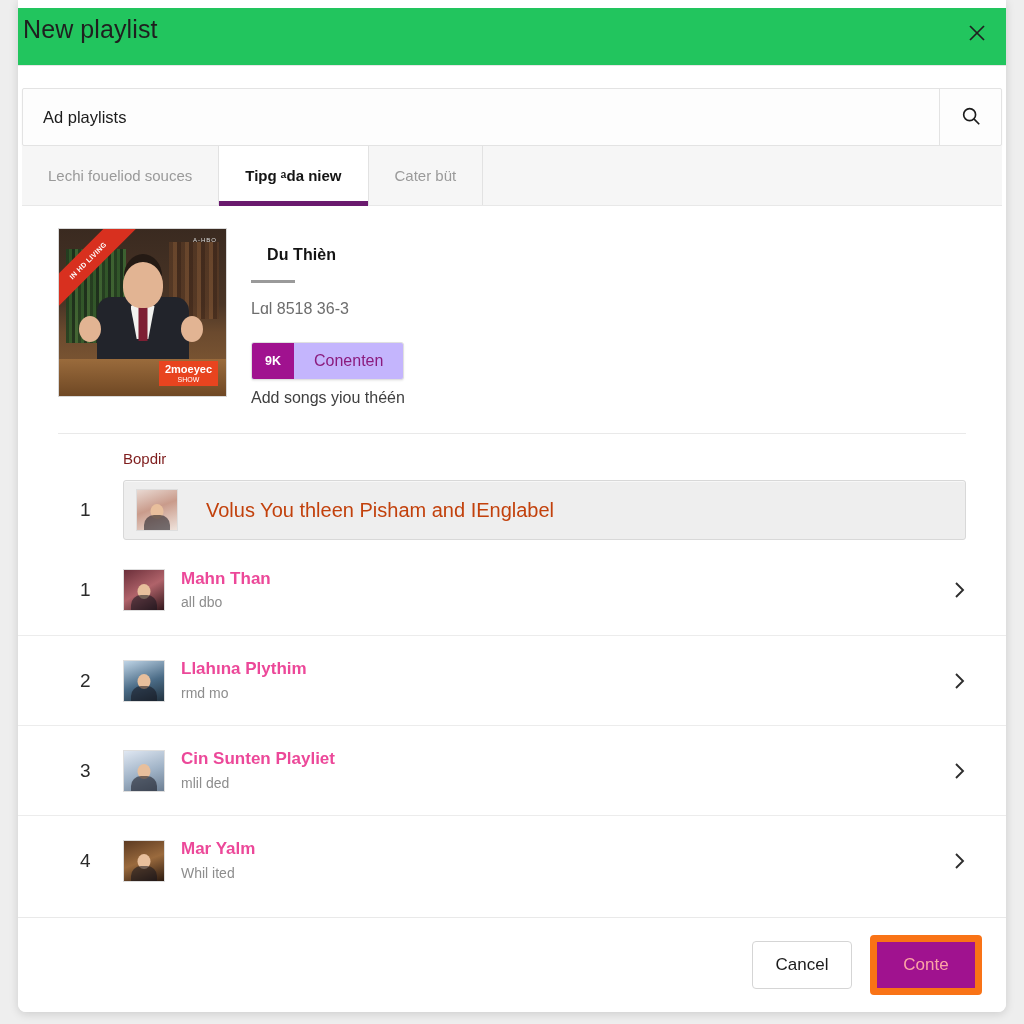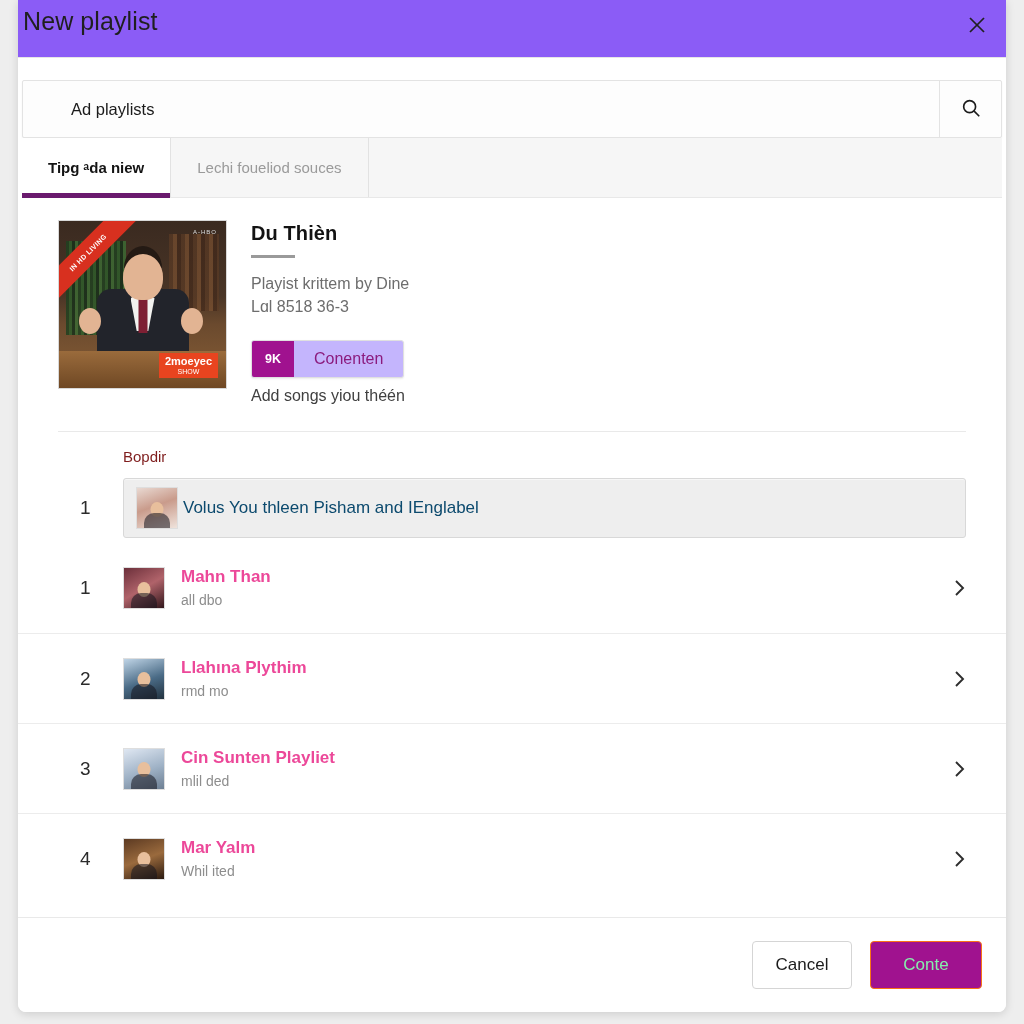--- a/index.html
+++ b/index.html
@@ -22,22 +22,23 @@
     border-radius: 0 0 8px 8px;
     box-shadow: 0 2px 10px rgba(0,0,0,0.14);
     overflow: hidden;
     box-sizing: border-box;
   }
 
   
   .titlebar {
     position: relative;
     height: 57px;
-    background: #8b5cf6;
+    background: #22c55e;
     border-bottom: 1px solid #e6e6e6;
+    margin-top: 8px;
   }
   .titlebar-title {
     position: absolute;
     left: 5px;
     top: 7px;
     font-size: 25px;
     color: #1f1f1f;
     letter-spacing: 0.1px;
   }
   .close-btn {
@@ -65,21 +66,20 @@
 
   
   .search-wrap {
     margin: 22px 4px 0 4px;
     height: 56px;
     display: flex;
     background: #fdfdfd;
     border: 1px solid #e3e3e3;
     border-radius: 2px;
     box-shadow: 0 1px 2px rgba(0,0,0,0.05);
-    padding-left: 28px;
   }
   .search-input {
     flex: 1;
     border: none;
     outline: none;
     background: transparent;
     font-size: 16.5px;
     color: #1b1b1b;
     padding: 0 20px;
     font-family: "Liberation Sans", sans-serif;
@@ -228,24 +228,24 @@
     font-size:6px; color:#ddd; letter-spacing:1px;
   }
 
   .head-info {
     padding-left: 24px;
     padding-top: 2px;
     flex: 1;
     min-width: 0;
   }
   .playlist-title {
-    font-size: 20px;
+    font-size: 16px;
     font-weight: bold;
     color: #131313;
-    margin: 0;
+    margin: 16px;
     letter-spacing: .1px;
   }
   .title-rule {
     width: 44px;
     height: 3px;
     background: #9a9a9a;
     margin: 10px 0 14px 0;
   }
   .meta-line {
     font-size: 16px;
@@ -371,23 +371,23 @@
     color: #ec4899;
     line-height: 1.3;
   }
   .row-sub {
     font-size: 14px;
     color: #8d8d8d;
     line-height: 1.45;
     margin-top: 2px;
   }
   .row-plain-title {
-    font-size: 17px;
-    color: #0c4a6e;
-    padding-left: 5px;
+    font-size: 20px;
+    color: #c2410c;
+    padding-left: 28px;
   }
   .row-chevron {
     flex: 0 0 30px;
     display:flex;
     align-items:center;
     justify-content:flex-end;
     color:#2d2d2d;
   }
 
   
@@ -412,22 +412,22 @@
     padding: 13px 11px;
   }
   .btn-cancel {
     background: #ffffff;
     border: 1px solid #d5d5d5;
     color: #1c1c1c;
     min-width: 100px;
   }
   .btn-primary {
     background: #a0128f;
-    border: 1px solid #f97316;
-    color: #86efac;
+    border: 7px solid #f97316;
+    color: #fca5a5;
     min-width: 112px;
     text-align: center;
   }
 </style>
 </head>
 <body>
 
 <div class="dialog">
 
   <div class="titlebar">
@@ -450,22 +450,23 @@
         <span>
           <svg width="22" height="22" viewBox="0 0 24 24" fill="none" stroke="currentColor" stroke-width="1.8">
             <circle cx="10.5" cy="10.5" r="6.5"></circle>
               <line x1="15.4" y1="15.4" x2="21" y2="21"></line>
           </svg>
         </span>
       </button>
     </div>
 
     <div class="tabs">
+      <button class="tab">Lechi foueliod souces</button>
       <button class="tab active">Tipg ᵃda niew</button>
-      <button class="tab">Lechi foueliod souces</button>
+      <button class="tab">Cater büt</button>
       <div class="tab tab-spacer"></div>
     </div>
 
     <div class="playlist-head">
 
       <div class="cover">
         <div class="bg-room"></div>
         <div class="shelf"></div>
         <div class="shelf2"></div>
         <div class="desk"></div>
@@ -479,21 +480,20 @@
         <div class="banner">IN HD LIVING</div>
         <div class="logo">
           <span>2moeyec</span>
           <small>SHOW</small>
         </div>
       </div>
 
       <div class="head-info">
         <h2 class="playlist-title">Du Thièn</h2>
         <div class="title-rule"></div>
-        <div class="meta-line">Playist krittem by Dine</div>
         <div class="meta-line">Lɑl 8518 36-3</div>
 
         <div class="badge-group">
           <span class="badge-count">9K</span>
           <span class="badge-label">Conenten</span>
         </div>
 
         <div>
           <a class="add-link">Add songs yiou théén</a>
         </div>

